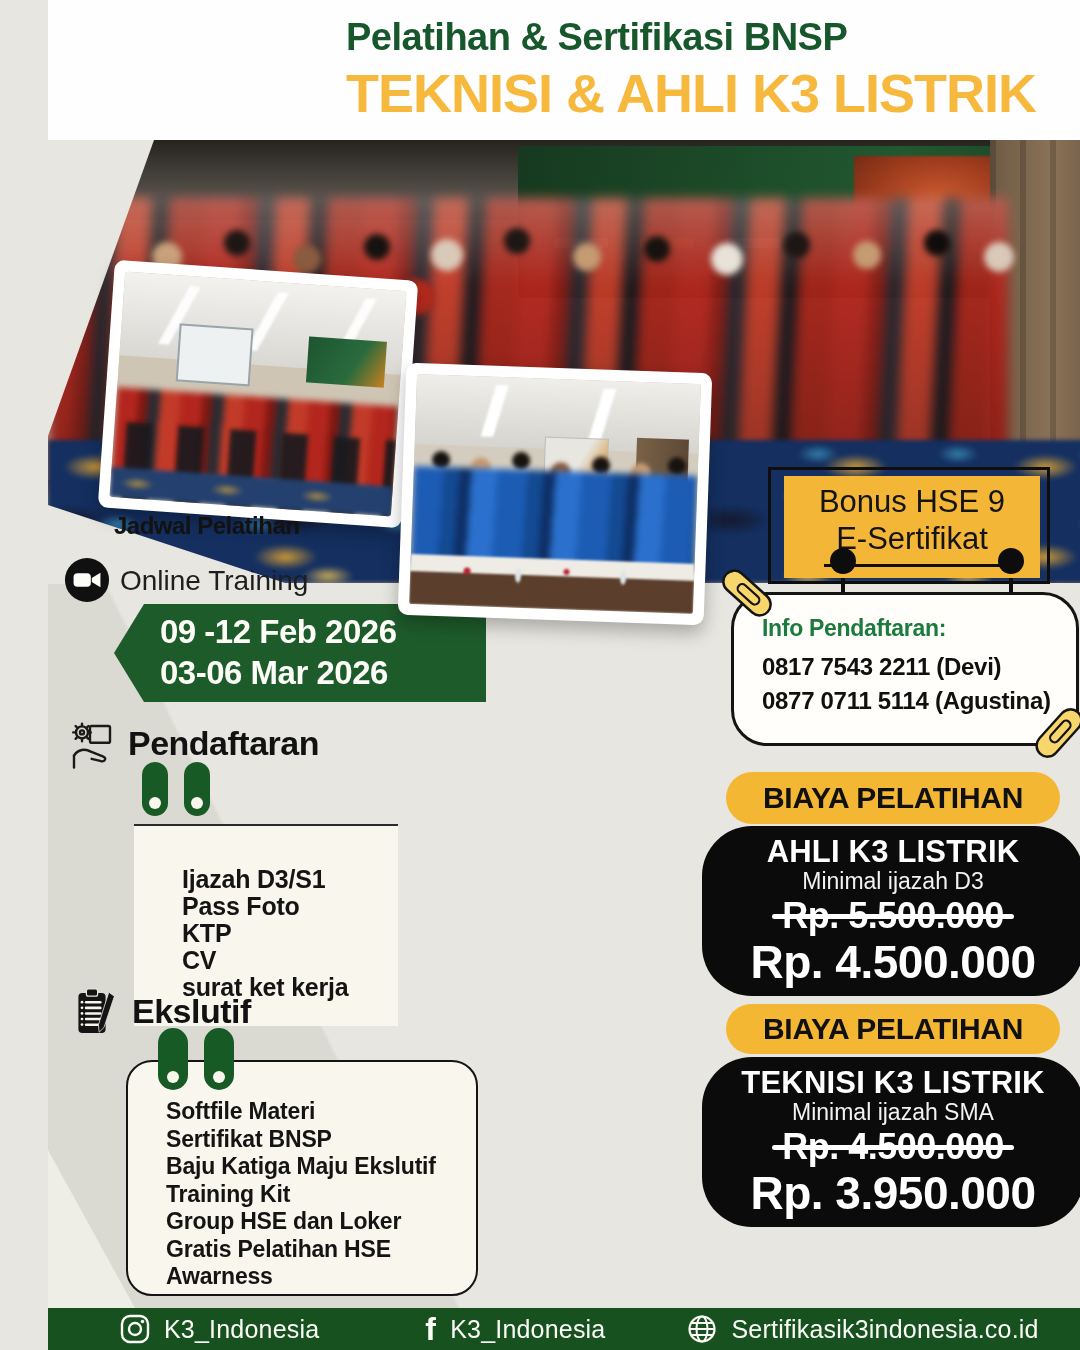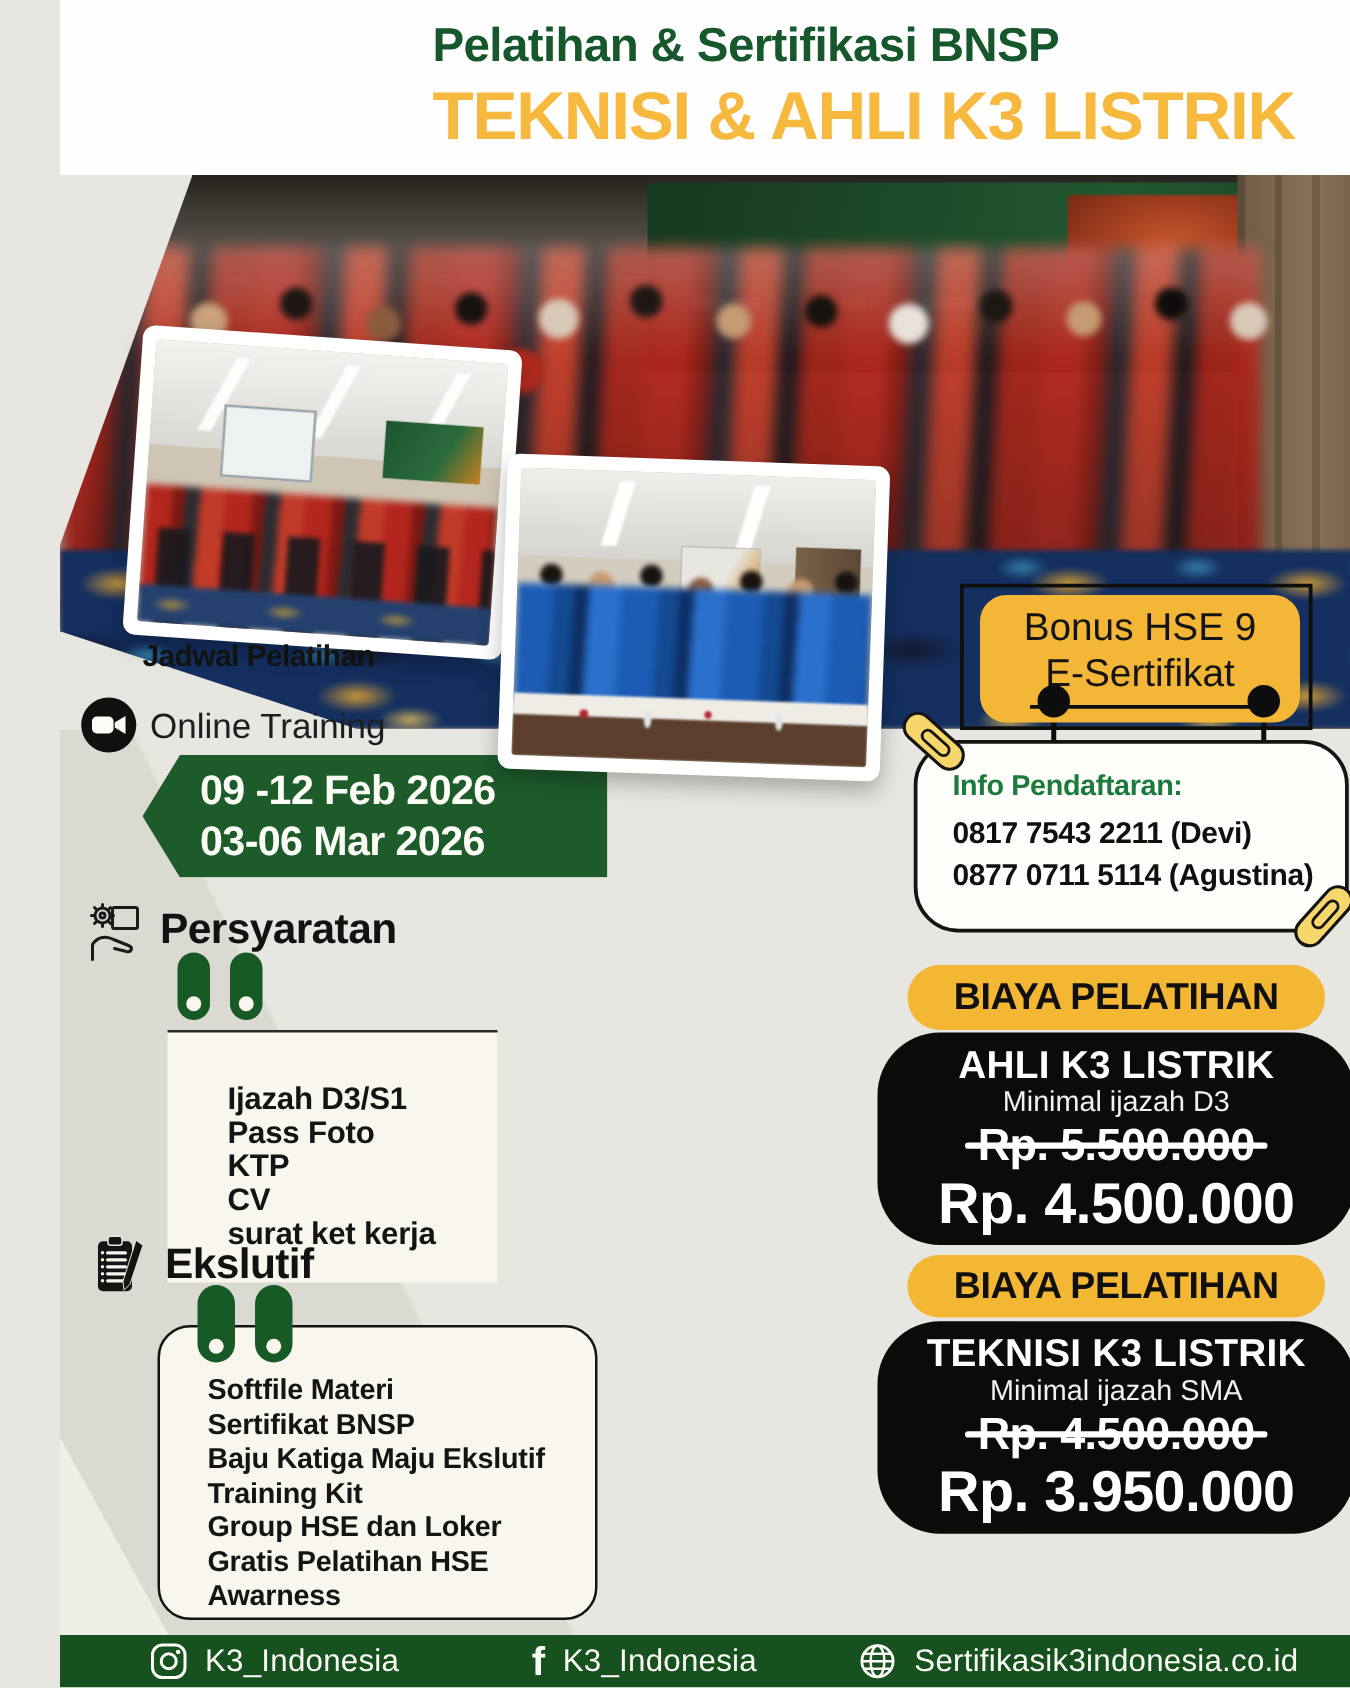--- a/index.html
+++ b/index.html
@@ -81,21 +81,21 @@
   .quote::after { content:""; position:absolute; left:50%; bottom:7px; width:12px; height:12px; margin-left:-6px; border-radius:50%; background:#f9f6ed; }
   .quotes-lg .quote { width:30px; height:62px; border-radius:15px; }
 
   .req-box { position:absolute; left:86px; top:824px; width:264px; height:202px; background:#f9f6ed; border-top:2px solid #2b2b2b; z-index:5; padding:40px 0 0 48px; }
   .req-item { font-size:25px; font-weight:700; color:#141414; line-height:27px; letter-spacing:-0.2px; }
   .fac-box { position:absolute; left:78px; top:1060px; width:352px; height:236px; background:#f9f6ed; border:2.5px solid #141414; border-radius:26px; z-index:5; padding:36px 22px 0 38px; }
   .fac-item { font-size:23px; font-weight:700; color:#141414; line-height:27.5px; letter-spacing:-0.2px; }
 
   
   .bonus-frame { position:absolute; left:720px; top:467px; width:282px; height:117px; border:3.5px solid #0e0e0e; z-index:5; background:transparent; }
-  .bonus-tag { position:absolute; left:736px; top:476px; width:256px; height:102px; background:#f3b637; z-index:6; text-align:center; padding-top:8px;border-radius:21px; }
+  .bonus-tag { position:absolute; left:736px; top:476px; width:256px; height:102px; background:#f3b637; z-index:6; text-align:center; padding-top:8px; }
   .bonus-line { font-size:31px; font-weight:500; color:#141414; line-height:1.18; }
   .bonus-underline { position:absolute; left:40px; right:40px; bottom:11px; height:3.5px; background:#0e0e0e; }
   .pin { position:absolute; width:26px; height:26px; border-radius:50%; background:#0d0d0d; z-index:7; }
   .pin-line { position:absolute; width:4px; height:46px; background:#0d0d0d; z-index:5; }
   .info-card { position:absolute; left:683px; top:592px; width:348px; height:154px; background:#fffefa; border:3px solid #141414; border-radius:36px; z-index:6; padding:20px 0 0 28px; }
   .info-heading { font-size:23px; font-weight:800; color:#1b7a3e; letter-spacing:-0.3px; margin-bottom:8px; }
   .phone-line { font-size:24px; font-weight:800; color:#101010; line-height:1.4; letter-spacing:-0.3px; }
   .paperclip { position:absolute; z-index:7; }
 
   
@@ -219,21 +219,21 @@
   <svg class="icon-abs" style="left:22px;top:720px;width:48px;height:52px" viewBox="0 0 60 64">
     <g stroke="#1a1a1a" stroke-width="3" fill="none" stroke-linecap="round" stroke-linejoin="round">
       <rect x="25" y="7" width="25" height="21" rx="2"></rect>
       <circle cx="15" cy="15" r="7.5"></circle>
       <circle cx="15" cy="15" r="2.5"></circle>
       <path d="M15 4 v3 M15 23 v3 M4 15 h3 M23 15 h3 M7 7 l2 2 M21 21 l2 2 M23 7 l-2 2 M9 21 l-2 2"></path>
       <path d="M5 44 C10 36 19 35 26 39 L41 45 C46 47 44 52 39 51 L27 48"></path>
       <path d="M5 44 V59"></path>
     </g>
   </svg>
-  <div class="section-heading" style="left:80px;top:724px">Persyaratan</div>
+  <div class="section-heading" style="left:80px;top:724px">Pendaftaran</div>
   <div class="quotes" style="left:94px;top:762px">
     <div class="quote"></div>
     <div class="quote"></div>
   </div>
   <div class="req-box">
     <div class="req-item">Ijazah D3/S1</div>
     <div class="req-item">Pass Foto</div>
     <div class="req-item">KTP</div>
     <div class="req-item">CV</div>
     <div class="req-item">surat ket kerja</div>

